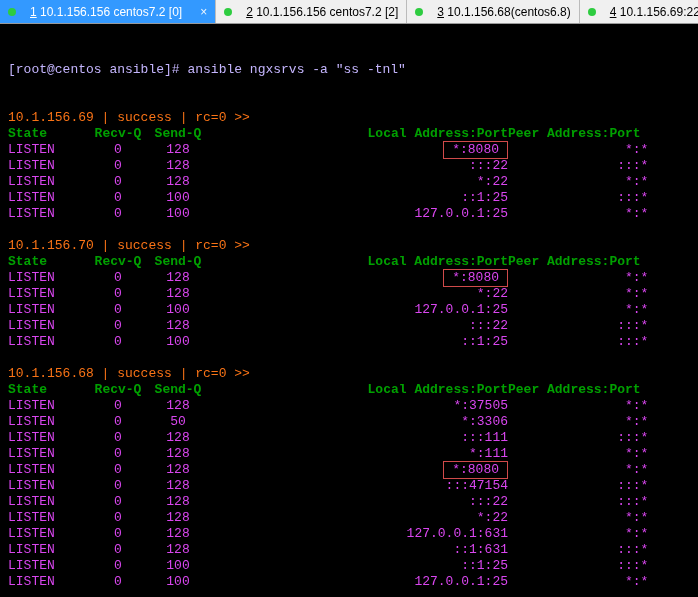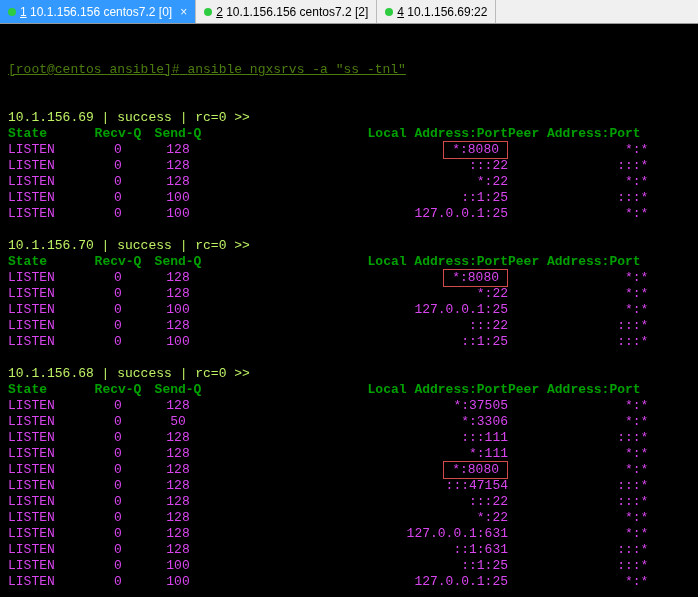--- a/index.html
+++ b/index.html
@@ -19,21 +19,21 @@
   }
   .tab {
     display: flex;
     align-items: center;
     padding: 0 8px;
     border-right: 1px solid #bbb;
     font-size: 12px;
     font-family: "Segoe UI", Arial, sans-serif;
     white-space: nowrap;
     cursor: pointer;
-    gap: 4px;
+    gap: 14px;
   }
   .tab.active {
     background: #3399ff;
     color: #fff;
   }
   .tab .dot {
     width: 8px; height: 8px;
     border-radius: 50%;
     background: #2ecc40;
     flex-shrink: 0;
@@ -46,23 +46,23 @@
   .tab .num { text-decoration: underline; }
   .terminal {
     background: #000;
     color: #ccc;
     padding: 6px 8px;
     font-size: 13px;
     line-height: 16px;
     white-space: pre;
     font-family: Consolas, "Courier New", monospace;
   }
-  .prompt-line { color: #4d7c0f; display:flex; flex-wrap:nowrap;text-decoration:underline;}
+  .prompt-line { color: #c4b5fd; display:flex; flex-wrap:nowrap;}
   .green { color: #d946ef; }
-  .host-header { color: #bef264; }
+  .host-header { color: #f97316; }
   .col-header  { color: #00a000; font-weight: bold; }
   .row { display: flex; }
   .row span { white-space: pre; }
   .hlbox {
     border: 1px solid #d04a4a;
     padding: 0 8px;
     margin: -1px 0;
     display: inline-block;
   }
   
@@ -80,20 +80,24 @@
       <span class="dot"></span>
       <span><span class="num">1</span> 10.1.156.156 centos7.2 [0]</span>
       <span class="close">×</span>
     </div>
     <div class="tab">
       <span class="dot"></span>
       <span><span class="num">2</span> 10.1.156.156 centos7.2 [2]</span>
     </div>
     <div class="tab">
       <span class="dot"></span>
+      <span><span class="num">3</span> 10.1.156.68(centos6.8)</span>
+    </div>
+    <div class="tab">
+      <span class="dot"></span>
       <span><span class="num">4</span> 10.1.156.69:22</span>
     </div>
   </div>
 
 <div class="terminal" id="term">
   <div class="prompt-line">
     <span>[root@centos ansible]#</span><span> </span><span>ansible ngxsrvs -a "ss -tnl"</span>
   </div>
   <div id="hosts"><div class="host-header">10.1.156.69 | success | rc=0 &gt;&gt;</div><div class="row col-header green"><span class="c-state">State</span><span class="c-recvq">Recv-Q</span><span class="c-sendq">Send-Q</span><span class="c-local">            Local Address:Port</span><span class="c-peer">Peer Address:Port</span></div><div class="row green"><span class="c-state">LISTEN</span><span class="c-recvq">0</span><span class="c-sendq">128</span><span class="c-local">                          <span class="hlbox">*:8080</span></span><span class="c-peer">               *:*</span></div><div class="row green"><span class="c-state">LISTEN</span><span class="c-recvq">0</span><span class="c-sendq">128</span><span class="c-local">                           :::22</span><span class="c-peer">              :::*</span></div><div class="row green"><span class="c-state">LISTEN</span><span class="c-recvq">0</span><span class="c-sendq">128</span><span class="c-local">                            *:22</span><span class="c-peer">               *:*</span></div><div class="row green"><span class="c-state">LISTEN</span><span class="c-recvq">0</span><span class="c-sendq">100</span><span class="c-local">                          ::1:25</span><span class="c-peer">              :::*</span></div><div class="row green"><span class="c-state">LISTEN</span><span class="c-recvq">0</span><span class="c-sendq">100</span><span class="c-local">                    127.0.0.1:25</span><span class="c-peer">               *:*</span></div><div> </div><div class="host-header">10.1.156.70 | success | rc=0 &gt;&gt;</div><div class="row col-header green"><span class="c-state">State</span><span class="c-recvq">Recv-Q</span><span class="c-sendq">Send-Q</span><span class="c-local">Local Address:Port</span><span class="c-peer">Peer Address:Port</span></div><div class="row green"><span class="c-state">LISTEN</span><span class="c-recvq">0</span><span class="c-sendq">128</span><span class="c-local">              <span class="hlbox">*:8080</span></span><span class="c-peer">               *:*</span></div><div class="row green"><span class="c-state">LISTEN</span><span class="c-recvq">0</span><span class="c-sendq">128</span><span class="c-local">                *:22</span><span class="c-peer">               *:*</span></div><div class="row green"><span class="c-state">LISTEN</span><span class="c-recvq">0</span><span class="c-sendq">100</span><span class="c-local">        127.0.0.1:25</span><span class="c-peer">               *:*</span></div><div class="row green"><span class="c-state">LISTEN</span><span class="c-recvq">0</span><span class="c-sendq">128</span><span class="c-local">               :::22</span><span class="c-peer">              :::*</span></div><div class="row green"><span class="c-state">LISTEN</span><span class="c-recvq">0</span><span class="c-sendq">100</span><span class="c-local">              ::1:25</span><span class="c-peer">              :::*</span></div><div> </div><div class="host-header">10.1.156.68 | success | rc=0 &gt;&gt;</div><div class="row col-header green"><span class="c-state">State</span><span class="c-recvq">Recv-Q</span><span class="c-sendq">Send-Q</span><span class="c-local">            Local Address:Port</span><span class="c-peer">Peer Address:Port</span></div><div class="row green"><span class="c-state">LISTEN</span><span class="c-recvq">0</span><span class="c-sendq">128</span><span class="c-local">                         *:37505</span><span class="c-peer">               *:*</span></div><div class="row green"><span class="c-state">LISTEN</span><span class="c-recvq">0</span><span class="c-sendq">50</span><span class="c-local">                          *:3306</span><span class="c-peer">               *:*</span></div><div class="row green"><span class="c-state">LISTEN</span><span class="c-recvq">0</span><span class="c-sendq">128</span><span class="c-local">                          :::111</span><span class="c-peer">              :::*</span></div><div class="row green"><span class="c-state">LISTEN</span><span class="c-recvq">0</span><span class="c-sendq">128</span><span class="c-local">                           *:111</span><span class="c-peer">               *:*</span></div><div class="row green"><span class="c-state">LISTEN</span><span class="c-recvq">0</span><span class="c-sendq">128</span><span class="c-local">                          <span class="hlbox">*:8080</span></span><span class="c-peer">               *:*</span></div><div class="row green"><span class="c-state">LISTEN</span><span class="c-recvq">0</span><span class="c-sendq">128</span><span class="c-local">                        :::47154</span><span class="c-peer">              :::*</span></div><div class="row green"><span class="c-state">LISTEN</span><span class="c-recvq">0</span><span class="c-sendq">128</span><span class="c-local">                           :::22</span><span class="c-peer">              :::*</span></div><div class="row green"><span class="c-state">LISTEN</span><span class="c-recvq">0</span><span class="c-sendq">128</span><span class="c-local">                            *:22</span><span class="c-peer">               *:*</span></div><div class="row green"><span class="c-state">LISTEN</span><span class="c-recvq">0</span><span class="c-sendq">128</span><span class="c-local">                   127.0.0.1:631</span><span class="c-peer">               *:*</span></div><div class="row green"><span class="c-state">LISTEN</span><span class="c-recvq">0</span><span class="c-sendq">128</span><span class="c-local">                         ::1:631</span><span class="c-peer">              :::*</span></div><div class="row green"><span class="c-state">LISTEN</span><span class="c-recvq">0</span><span class="c-sendq">100</span><span class="c-local">                          ::1:25</span><span class="c-peer">              :::*</span></div><div class="row green"><span class="c-state">LISTEN</span><span class="c-recvq">0</span><span class="c-sendq">100</span><span class="c-local">                    127.0.0.1:25</span><span class="c-peer">               *:*</span></div><div> </div></div>
 </div>

